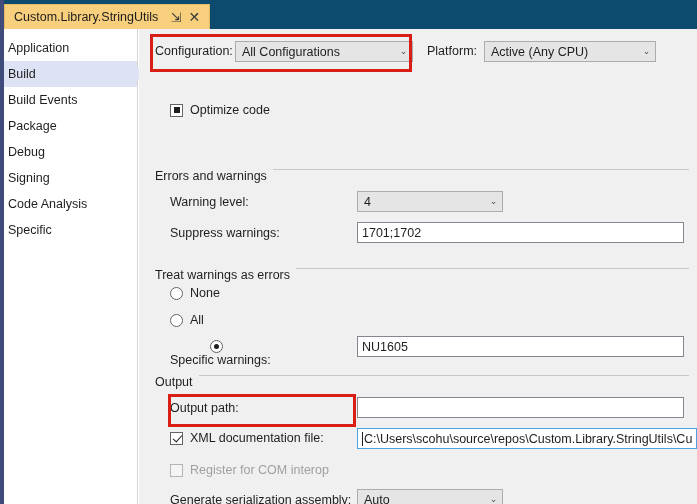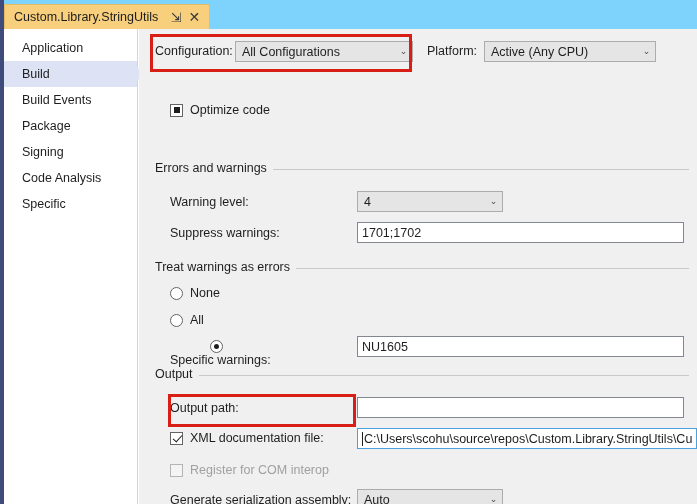--- a/index.html
+++ b/index.html
@@ -29,21 +29,21 @@
     width: 4px; height: 504px;
     background: #3f4b7a;
     z-index: 6;
   }
 
   
   .tabstrip {
     position: absolute;
     left: 0; top: 0;
     width: 697px; height: 29px;
-    background: #7dd3fc;
+    background: #0c4a6e;
     z-index: 5;
   }
   .tab {
     position: absolute;
     left: 4px; top: 4px;
     height: 25px;
     box-sizing: border-box;
     display: flex;
     align-items: center;
     padding: 0 7px 0 9px;
@@ -84,21 +84,21 @@
     width: 134px; height: 475px;
     background: #ffffff;
     border-right: 1px solid #d4d4d4;
     padding-top: 6px;
     box-sizing: border-box;
   }
   .side-item {
     position: relative;
     height: 26px;
     line-height: 26px;
-    padding-left: 18px;
+    padding-left: 4px;
     font-size: 12.5px;
     color: #1e1e1e;
     white-space: nowrap;
     cursor: pointer;
   }
   .side-item.selected {
     background: #dde3f5;
     font-weight: normal;
   }
   .side-item.selected::after {
@@ -218,21 +218,21 @@
 
   
   .group {
     position: absolute;
     left: 0;
     width: 558px;
     height: 16px;
   }
   .group .gtitle {
     position: absolute;
-    left: 16px; top: 0;
+    left: 16px; top: 8px;
     font-size: 12.5px;
     color: #1e1e1e;
     background: #f0f0f0;
     padding-right: 6px;
     white-space: nowrap;
     z-index: 2;
   }
   .group .grule {
     position: absolute;
     left: 16px; right: 8px; top: 8px;
@@ -333,20 +333,23 @@
       <div class="side-item selected">
         <span>Build</span>
       </div>
       <div class="side-item">
         <span>Build Events</span>
       </div>
       <div class="side-item">
         <span>Package</span>
       </div>
       <div class="side-item">
+        <span>Debug</span>
+      </div>
+      <div class="side-item">
         <span>Signing</span>
       </div>
       <div class="side-item">
         <span>Code Analysis</span>
       </div>
       <div class="side-item">
         <span>Specific</span>
       </div>
     </div>
 

